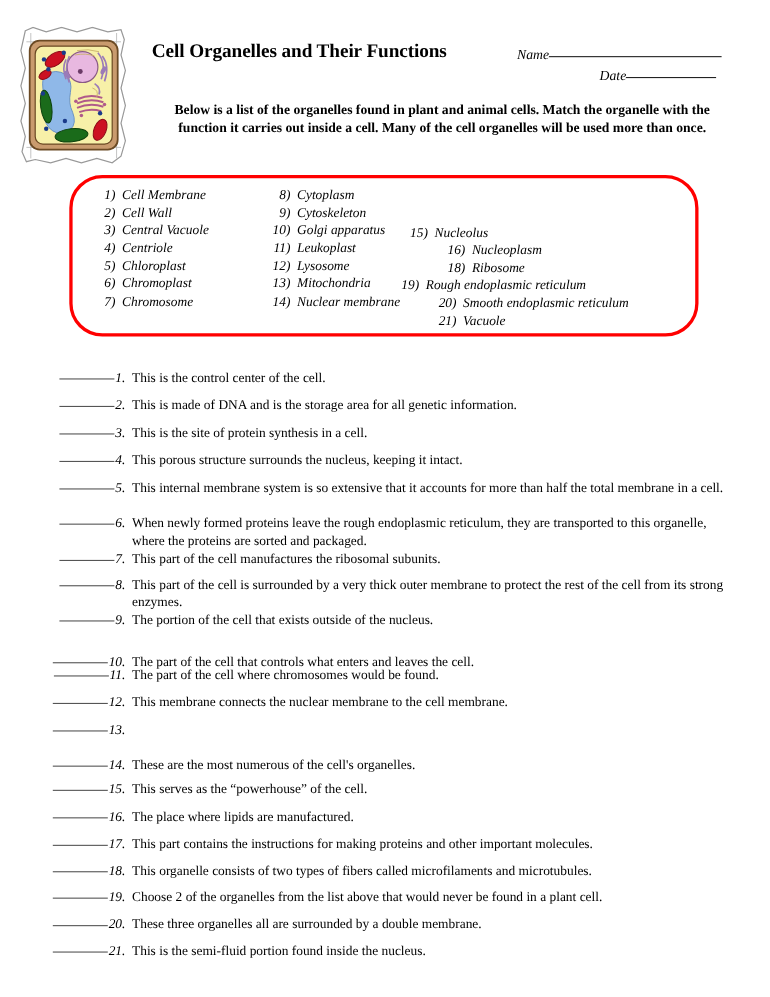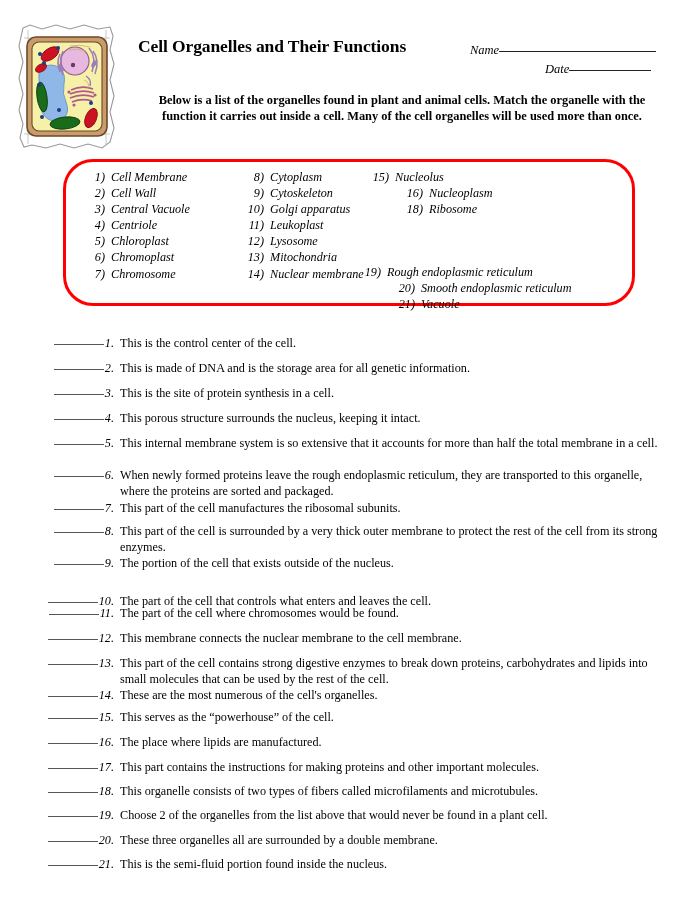--- a/index.html
+++ b/index.html
@@ -260,24 +260,24 @@
     <div class="ocol ocol-2">
         <div class="oitem"><span class="num">8)</span><span class="lbl">Cytoplasm</span></div>
         <div class="oitem"><span class="num">9)</span><span class="lbl">Cytoskeleton</span></div>
         <div class="oitem"><span class="num">10)</span><span class="lbl">Golgi apparatus</span></div>
         <div class="oitem"><span class="num">11)</span><span class="lbl">Leukoplast</span></div>
         <div class="oitem"><span class="num">12)</span><span class="lbl">Lysosome</span></div>
         <div class="oitem"><span class="num">13)</span><span class="lbl">Mitochondria</span></div>
         <div class="oitem"><span class="num">14)</span><span class="lbl">Nuclear membrane</span></div>
       </div>
     <div class="ocol ocol-3">
-        <div class="oitem" style="margin-left: 0px;"><span class="num">15)</span><span class="lbl">Nucleolus</span></div>
+        <div class="oitem" style="margin-left: 0px; margin-top: 34px;"><span class="num">15)</span><span class="lbl">Nucleolus</span></div>
         <div class="oitem" style="margin-left: 34px;"><span class="num">16)</span><span class="lbl">Nucleoplasm</span></div>
         <div class="oitem" style="margin-left: 34px;"><span class="num">18)</span><span class="lbl">Ribosome</span></div>
-        <div class="oitem" style="margin-left: -8px; margin-top: 47px;"><span class="num">19)</span><span class="lbl">Rough endoplasmic reticulum</span></div>
+        <div class="oitem" style="margin-left: -8px;"><span class="num">19)</span><span class="lbl">Rough endoplasmic reticulum</span></div>
         <div class="oitem" style="margin-left: 26px;"><span class="num">20)</span><span class="lbl">Smooth endoplasmic reticulum</span></div>
         <div class="oitem" style="margin-left: 26px;"><span class="num">21)</span><span class="lbl">Vacuole</span></div>
       </div>
   </div>
 </div>
 
 <div class="questions">
     <div class="qrow" style="position: absolute; left: 0px; top: 6px; width: 700px;">
       <div class="qblank"><span class="line"></span><span>1.</span></div>
       <div class="qtext">This is the control center of the cell.</div>
@@ -321,21 +321,20 @@
     <div class="qrow" style="position: absolute; left: 0px; top: 276px; width: 700px;">
       <div class="qblank"><span class="line"></span><span>11.</span></div>
       <div class="qtext">The part of the cell where chromosomes would be found.</div>
     </div>
     <div class="qrow" style="position: absolute; left: 0px; top: 301px; width: 700px;">
       <div class="qblank"><span class="line"></span><span>12.</span></div>
       <div class="qtext">This membrane connects the nuclear membrane to the cell membrane.</div>
     </div>
     <div class="qrow" style="position: absolute; left: 0px; top: 326px; width: 700px;">
       <div class="qblank"><span class="line"></span><span>13.</span></div>
-      <div class="qtext">This part of the cell contains strong digestive enzymes to break down proteins, carbohydrates and lipids into small molecules that can be used by the rest of the cell.</div>
     </div>
     <div class="qrow" style="position: absolute; left: 0px; top: 358px; width: 700px;">
       <div class="qblank"><span class="line"></span><span>14.</span></div>
       <div class="qtext">These are the most numerous of the cell's organelles.</div>
     </div>
     <div class="qrow" style="position: absolute; left: 0px; top: 380px; width: 700px;">
       <div class="qblank"><span class="line"></span><span>15.</span></div>
       <div class="qtext">This serves as the “powerhouse” of the cell.</div>
     </div>
     <div class="qrow" style="position: absolute; left: 0px; top: 405px; width: 700px;">

